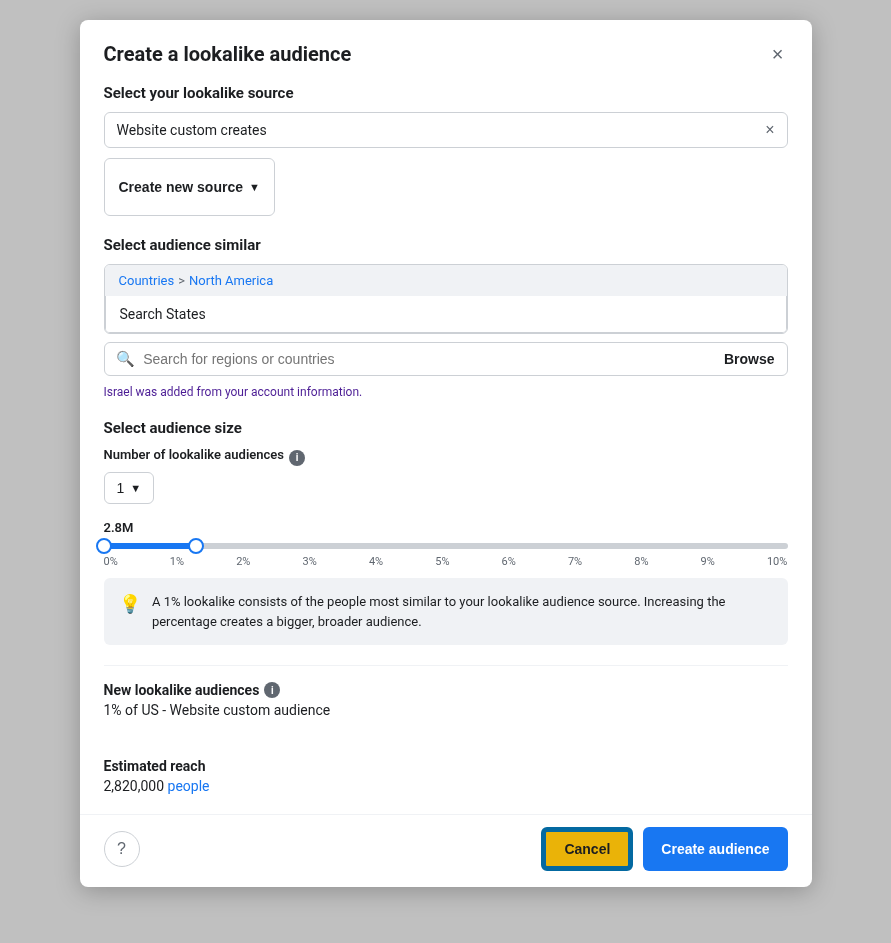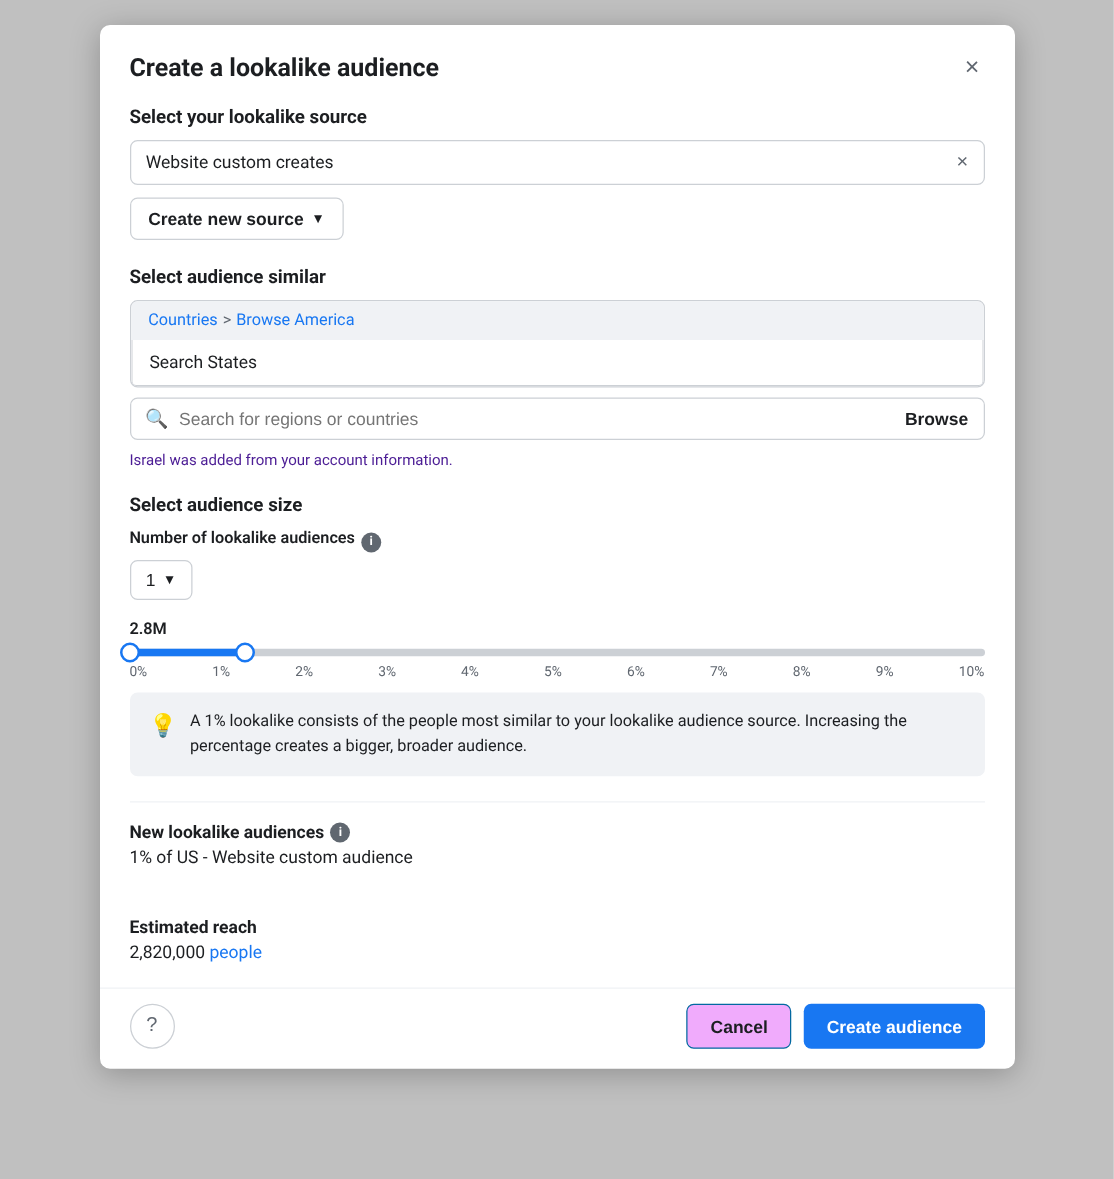--- a/index.html
+++ b/index.html
@@ -101,21 +101,21 @@
       display: flex;
       align-items: center;
     }
 
     .create-source-btn {
       display: inline-flex;
       align-items: center;
       gap: 6px;
       border: 1px solid #ccd0d5;
       border-radius: 6px;
-      padding: 8px 14px;
+      padding: 20px 14px;
       background: #fff;
       cursor: pointer;
       font-size: 14px;
       font-weight: 600;
       color: #1c1e21;
     }
 
     .create-source-btn .arrow-down {
       font-size: 11px;
       color: #1c1e21;
@@ -371,23 +371,23 @@
       color: #606770;
     }
 
     .footer-actions {
       display: flex;
       gap: 10px;
     }
 
     .cancel-btn {
       padding: 9px 18px;
-      border: 1px solid #0369a1;
-      border-radius: 6px;
-      background: #f0abfc;
+      border: 5px solid #0369a1;
+      border-radius: 6px;
+      background: #eab308;
       cursor: pointer;
       font-size: 14px;
       font-weight: 600;
       color: #1c1e21;
     }
 
     .create-audience-btn {
       padding: 9px 18px;
       border: none;
       border-radius: 6px;
@@ -457,21 +457,21 @@
         </button>
       </div>
 
       <div class="location-section">
         <div class="section-label">Select audience similar</div>
 
         <div class="breadcrumb-section">
           <div class="breadcrumb-row">
             <a class="breadcrumb-countries">Countries</a>
             <span class="breadcrumb-sep">&gt;</span>
-            <span class="breadcrumb-region">Browse America</span>
+            <span class="breadcrumb-region">North America</span>
           </div>
           <div class="location-item">Search States</div>
         </div>
 
         <div class="search-row">
           <span class="search-icon">🔍</span>
           <input class="search-input" type="text" placeholder="Search for regions or countries" style="">
           <button class="browse-btn">Browse</button>
         </div>
 

